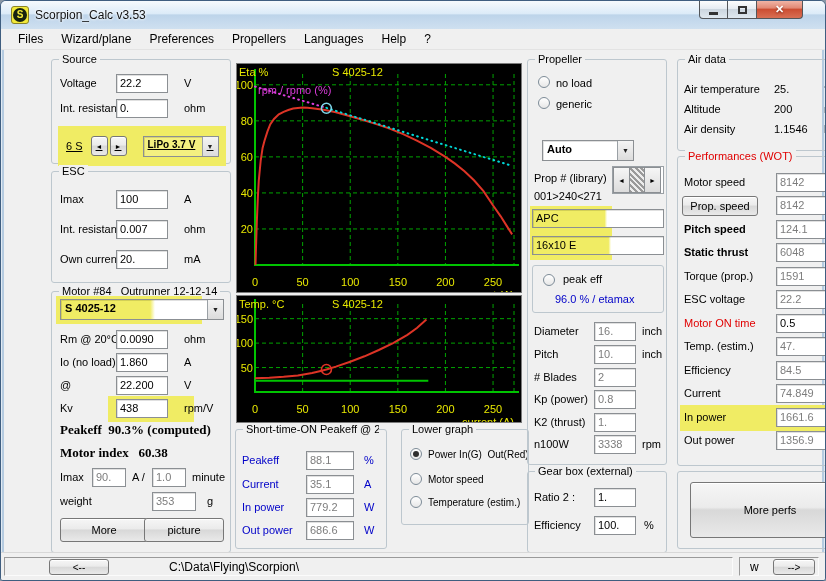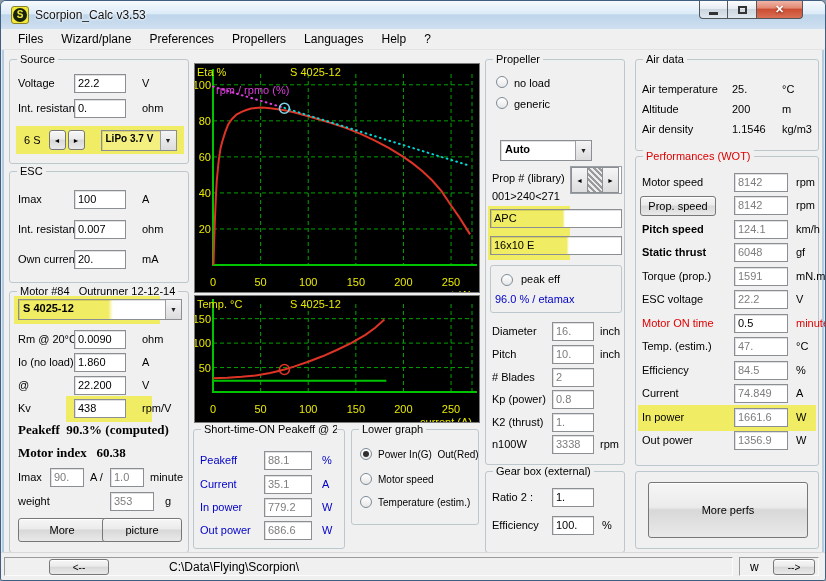--- a/index.html
+++ b/index.html
@@ -23,21 +23,21 @@
   .wbtn.max{width:28px;border-left:none;border-right:none;}
   .wbtn.close{width:47px;border-radius:0 0 4px 0;color:#fff;font-weight:bold;font-size:11px;
     background:linear-gradient(#f0b4a5,#e28a76 40%,#cc4e33 50%,#d96f54);text-shadow:0 1px 2px #7c2413;}
   .glyph-min{width:9px;height:3px;background:#333;margin-top:7px;}
   .glyph-max{width:9px;height:8px;border:2px solid #333;}
   
   .menubar{position:absolute;left:0;top:28px;right:0;height:21px;background:#f0f0f0;
     border-bottom:1px solid #e3e3e3;display:flex;align-items:center;padding-left:8px;font-size:12px;}
   .menubar .mi{padding:2px 9px;}
   
-  .client{position:absolute;inset:0;}
+  .client{position:absolute;inset:0;margin-left:42px;}
   .grp{position:absolute;border:1px solid #bdc7ce;border-radius:3px;}
   .legend{position:absolute;top:-7px;left:7px;background:#f0f0f0;padding:0 3px;line-height:12px;
     white-space:pre;max-width:calc(100% - 14px);overflow:hidden;}
   .lbl{position:absolute;left:8px;top:3px;white-space:pre;}
   .unit{position:absolute;top:3px;white-space:pre;}
   .fld{position:absolute;height:19px;background:#fff;border:1px solid #8b8f93;
     box-shadow:inset 1px 1px 0 rgba(0,0,0,.12);padding:0 3px;line-height:17px;overflow:hidden;}
   .ro{color:#7d7d7d;}
   .row{position:absolute;left:0;width:100%;height:22px;}
   .btn{position:absolute;border:1px solid #777;border-radius:3px;text-align:center;
@@ -104,21 +104,21 @@
       <div class="row" style="top:14px">
         <span class="lbl">Voltage</span>
         <span class="fld" style="left:64px;width:52px">22.2</span>
         <span class="unit" style="left:132px">V</span>
       </div>
       <div class="row" style="top:39px">
         <span class="lbl">Int. resistance</span>
         <span class="fld" style="left:64px;width:52px">0.</span>
         <span class="unit" style="left:132px">ohm</span>
       </div>
-      <div class="hl" style="left: 6px; top: 66px; width: 168px; height: 28px; display: flex; align-items: center; padding-left: 8px; background: rgb(240, 236, 100);">
+      <div class="hl" style="left: 6px; top: 66px; width: 168px; height: 40px; display: flex; align-items: center; padding-left: 8px; background: rgb(240, 236, 100); text-decoration: underline;">
         <span style="white-space:pre">6 S</span>
         <div class="btn" style="position:static;width:17px;height:20px;margin-left:8px;font-size:7px">
             <span>◄</span>
           </div>
         <div class="btn" style="position:static;width:17px;height:20px;margin-left:2px;font-size:7px">
             <span>►</span>
           </div>
         <div class="combo" style="position:static;width:76px;margin-left:16px;background:#f4f080">
           <span class="ctxt" style="font-size:10px">LiPo 3.7 V</span>
           <span class="carrow">▼</span>
@@ -275,21 +275,21 @@
         <span class="fld ro" style="left:70px;width:48px">779.2</span>
         <span class="unit blue-lbl" style="left: 128px; color: rgb(0, 0, 200);">W</span>
       </div>
       <div class="row" style="top:91px">
         <span class="lbl blue-lbl" style="left: 6px; color: rgb(0, 0, 200);">Out power</span>
         <span class="fld ro" style="left:70px;width:48px">686.6</span>
         <span class="unit blue-lbl" style="left: 128px; color: rgb(0, 0, 200);">W</span>
       </div>
     </div>
 
-    <div class="grp" style="left:350px;top:428px;width:128px;height:96px">
+    <div class="grp" style="left:358px;top:428px;width:128px;height:96px">
       <span class="legend">Lower graph</span>
       <div class="row" style="top:16px">
         <span class="radio sel" style="left:8px;top:2px"></span>
         <span class="lbl" style="left:26px;font-size:10px">Power In(G)  Out(Red)</span>
       </div>
       <div class="row" style="top:41px">
         <span class="radio" style="left:8px;top:2px"></span>
         <span class="lbl" style="left:26px;font-size:10px">Motor speed</span>
       </div>
       <div class="row" style="top:64px">
@@ -323,21 +323,21 @@
           </div>
       </div>
       <span style="position:absolute;left:6px;top:130px;white-space:pre">001&gt;240&lt;271</span>
       <div class="hl" style="left: 2px; top: 146px; width: 82px; height: 27px; background: rgb(240, 236, 100);"></div>
       <span class="fld" style="left:4px;top:149px;width:132px;background:linear-gradient(90deg,#f0ec64 0 55%,#fff 57%)">APC</span>
       <div class="hl" style="left: 2px; top: 173px; width: 82px; height: 27px; background: rgb(240, 236, 100);"></div>
       <span class="fld" style="left:4px;top:176px;width:132px;background:linear-gradient(90deg,#f0ec64 0 58%,#fff 60%)">16x10 E</span>
       <div class="grp" style="left:4px;top:205px;width:132px;height:48px;position:absolute">
         <span class="radio" style="left:10px;top:8px"></span>
         <span style="position:absolute;left:30px;top:7px;white-space:pre">peak eff</span>
-        <span class="blue-lbl" style="position: absolute; left: 4px; top: 27px; white-space: pre; color: rgb(0, 0, 200);">96.0 % / etamax</span>
+        <span class="blue-lbl" style="position: absolute; left: 22px; top: 27px; white-space: pre; color: rgb(0, 0, 200);">96.0 % / etamax</span>
       </div>
       <div class="row" style="top:262px">
         <span class="lbl" style="left:6px">Diameter</span>
         <span class="fld ro" style="left:66px;width:42px">16.</span>
         <span class="unit" style="left:114px">inch</span>
       </div>
       <div class="row" style="top:285px">
         <span class="lbl" style="left:6px">Pitch</span>
         <span class="fld ro" style="left:66px;width:42px">10.</span>
         <span class="unit" style="left:114px">inch</span>

